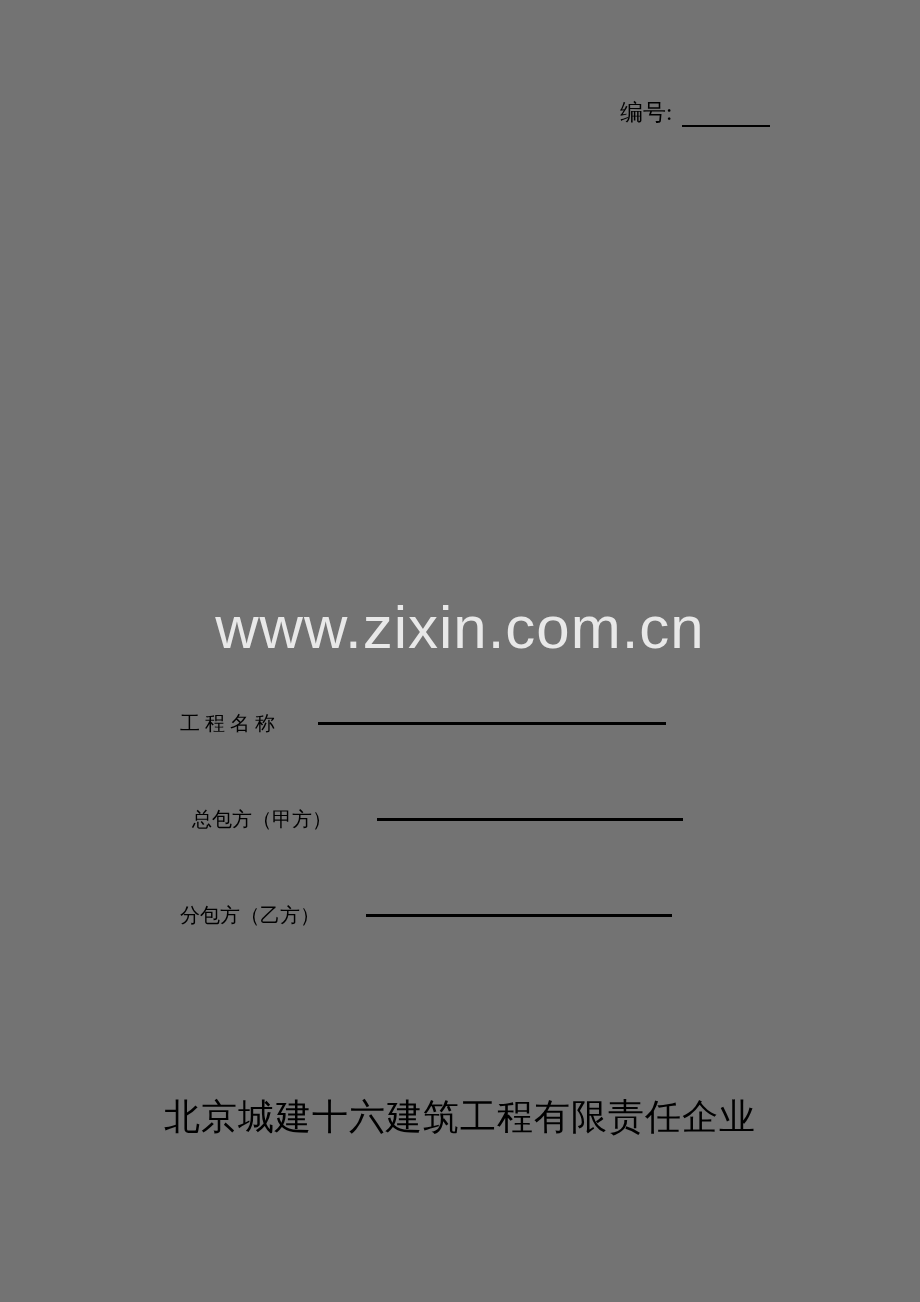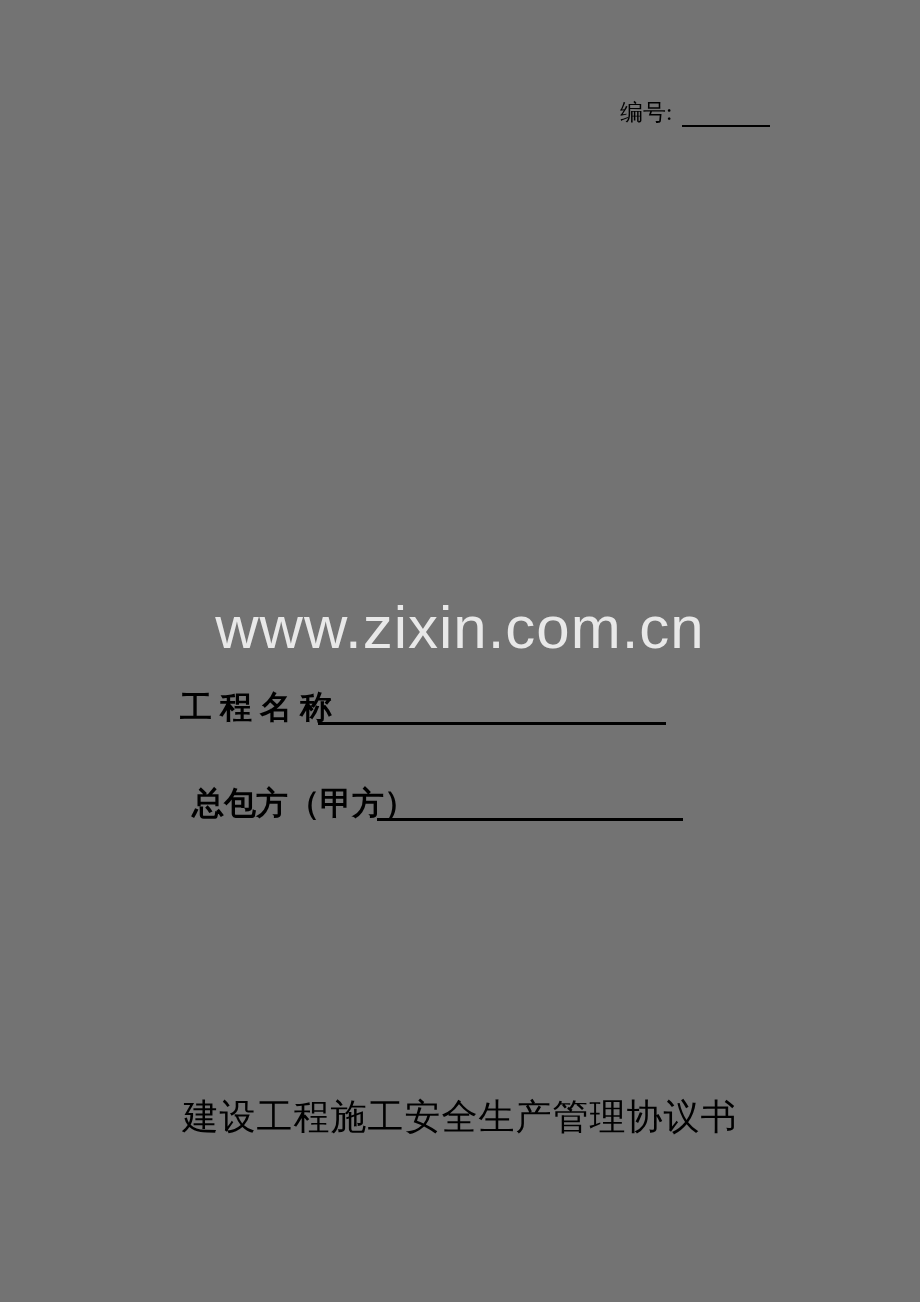--- a/index.html
+++ b/index.html
@@ -80,24 +80,24 @@
     width: 520px;
     height: 34px;
   }
   .field-row.row-project    { top: 690px; }
   .field-row.row-party-a    { top: 786px; margin-left: 12px; }
   .field-row.row-party-b    { top: 882px; }
 
   .field-label {
     position: absolute;
     left: 0;
-    top: 0;
-    font-size: 32px;
+    top: 16px;
+    font-size: 20px;
     line-height: 34px;
-    font-weight: 700;
+    font-weight: 400;
     white-space: nowrap;
   }
   .field-blank {
     position: absolute;
     top: 0;
     height: 32px;
     border-bottom: 3px solid #000000;
   }
   .row-project .field-blank { left: 138px; width: 348px; }
   .row-party-a .field-blank { left: 185px; width: 306px; }
@@ -133,16 +133,20 @@
   <div class="field-row row-project">
     <span class="field-label">工 程 名 称</span>
     <span class="field-blank"></span>
   </div>
 
   <div class="field-row row-party-a">
     <span class="field-label">总包方（甲方）</span>
     <span class="field-blank"></span>
   </div>
 
+  <div class="field-row row-party-b">
+    <span class="field-label">分包方（乙方）</span>
+    <span class="field-blank"></span>
+  </div>
 
-  <div class="company-name">建设工程施工安全生产管理协议书</div>
+  <div class="company-name">北京城建十六建筑工程有限责任企业</div>
 
 </div>
 
 </body></html>

